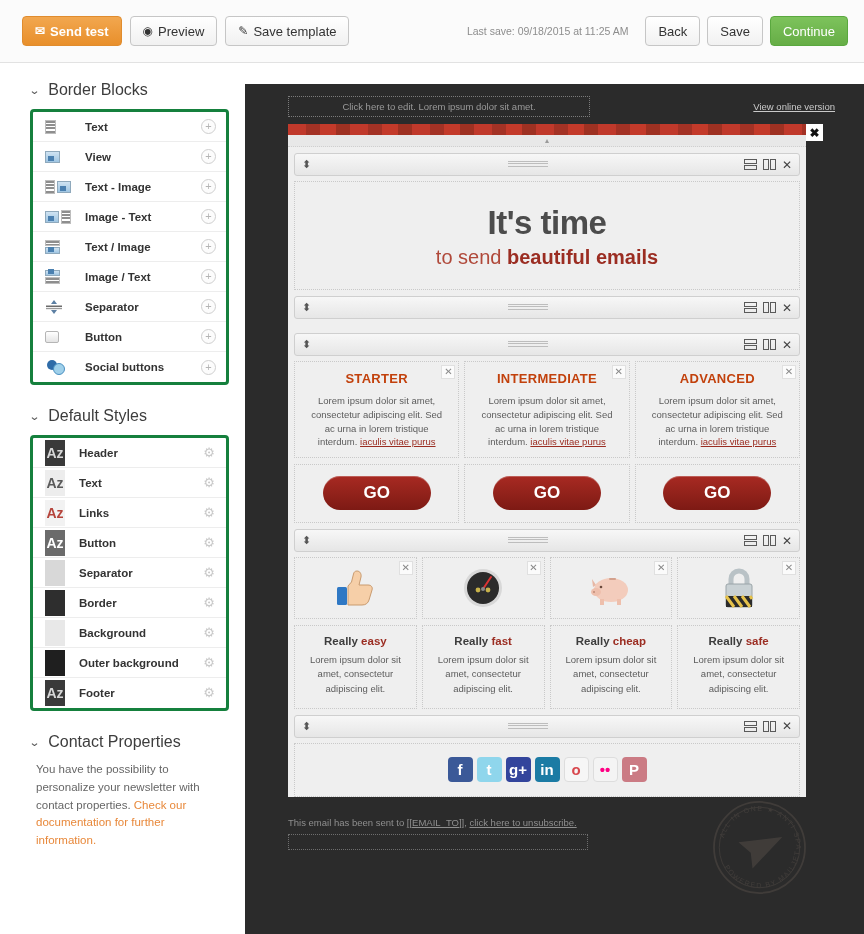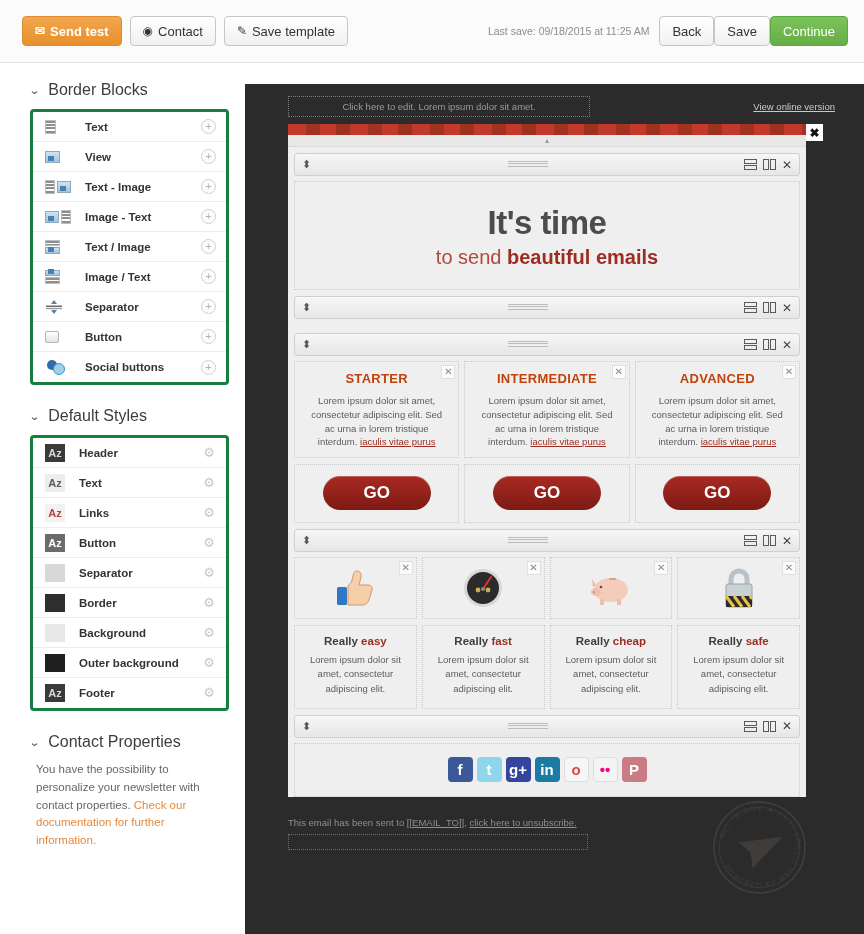--- a/index.html
+++ b/index.html
@@ -13,21 +13,21 @@
 
   
   .toolbar {
     position: absolute; left: 0; top: 0;
     width: 864px; height: 63px;
     background: #fbfbfb;
     border-bottom: 1px solid #e2e2e2;
     display: flex; align-items: center;
   }
   .tb-left { display: flex; align-items: center; margin-left: 22px; gap: 8px; }
-  .tb-right { display: flex; align-items: center; margin-left: auto; margin-right: 16px; }
+  .tb-right { display: flex; align-items: center; margin-left: auto; margin-right: 16px; gap: 7px; }
 
   .btn {
     height: 30px; padding: 0 12px;
     border-radius: 4px;
     font-size: 13px;
     display: inline-flex; align-items: center; justify-content: center;
     gap: 5px;
     cursor: pointer;
     white-space: nowrap;
     border: 1px solid #c6c6c6;
@@ -108,23 +108,23 @@
      border: 1px solid #bdbdbd; }
   .sw-img { width: 15px; height: 12px; background: linear-gradient(#cfe3f2,#9fc5e2);
      border: 1px solid #8fa9bc; position: relative; }
   .sw-img::after { content:""; position:absolute; left:2px; bottom:1px;
      width:6px; height:5px; background:#4a80b0; }
   .sw-btn { width: 14px; height: 12px; background: linear-gradient(#ffffff,#e4e4e4);
      border: 1px solid #b5b5b5; border-radius: 2px; }
 
   
   .csw {
-    width: 20px; height: 18px;
+    width: 20px; height: 26px;
     display: flex; align-items: center; justify-content: center;
-    font-size: 11px; font-weight: bold;
+    font-size: 14px; font-weight: bold;
     flex: 0 0 20px;
   }
 
   .cp-text {
     font-size: 11.5px; line-height: 1.55; color: #666;
     padding: 0 6px;
   }
   .cp-link { color: #e8883a; text-decoration: none; }
 
   
@@ -263,21 +263,21 @@
 <body>
 
 <div class="toolbar">
   <div class="tb-left">
     <div class="btn orange">
       <span class="gi">✉</span>
       <span>Send test</span>
     </div>
     <div class="btn">
       <span class="gi">◉</span>
-      <span>Contact</span>
+      <span>Preview</span>
     </div>
     <div class="btn">
       <span class="gi">✎</span>
       <span>Save template</span>
     </div>
   </div>
   <div class="tb-right">
     <span class="lastsave">Last save: 09/18/2015 at 11:25 AM</span>
     <div class="btn">Back</div>
     <div class="btn">Save</div>

